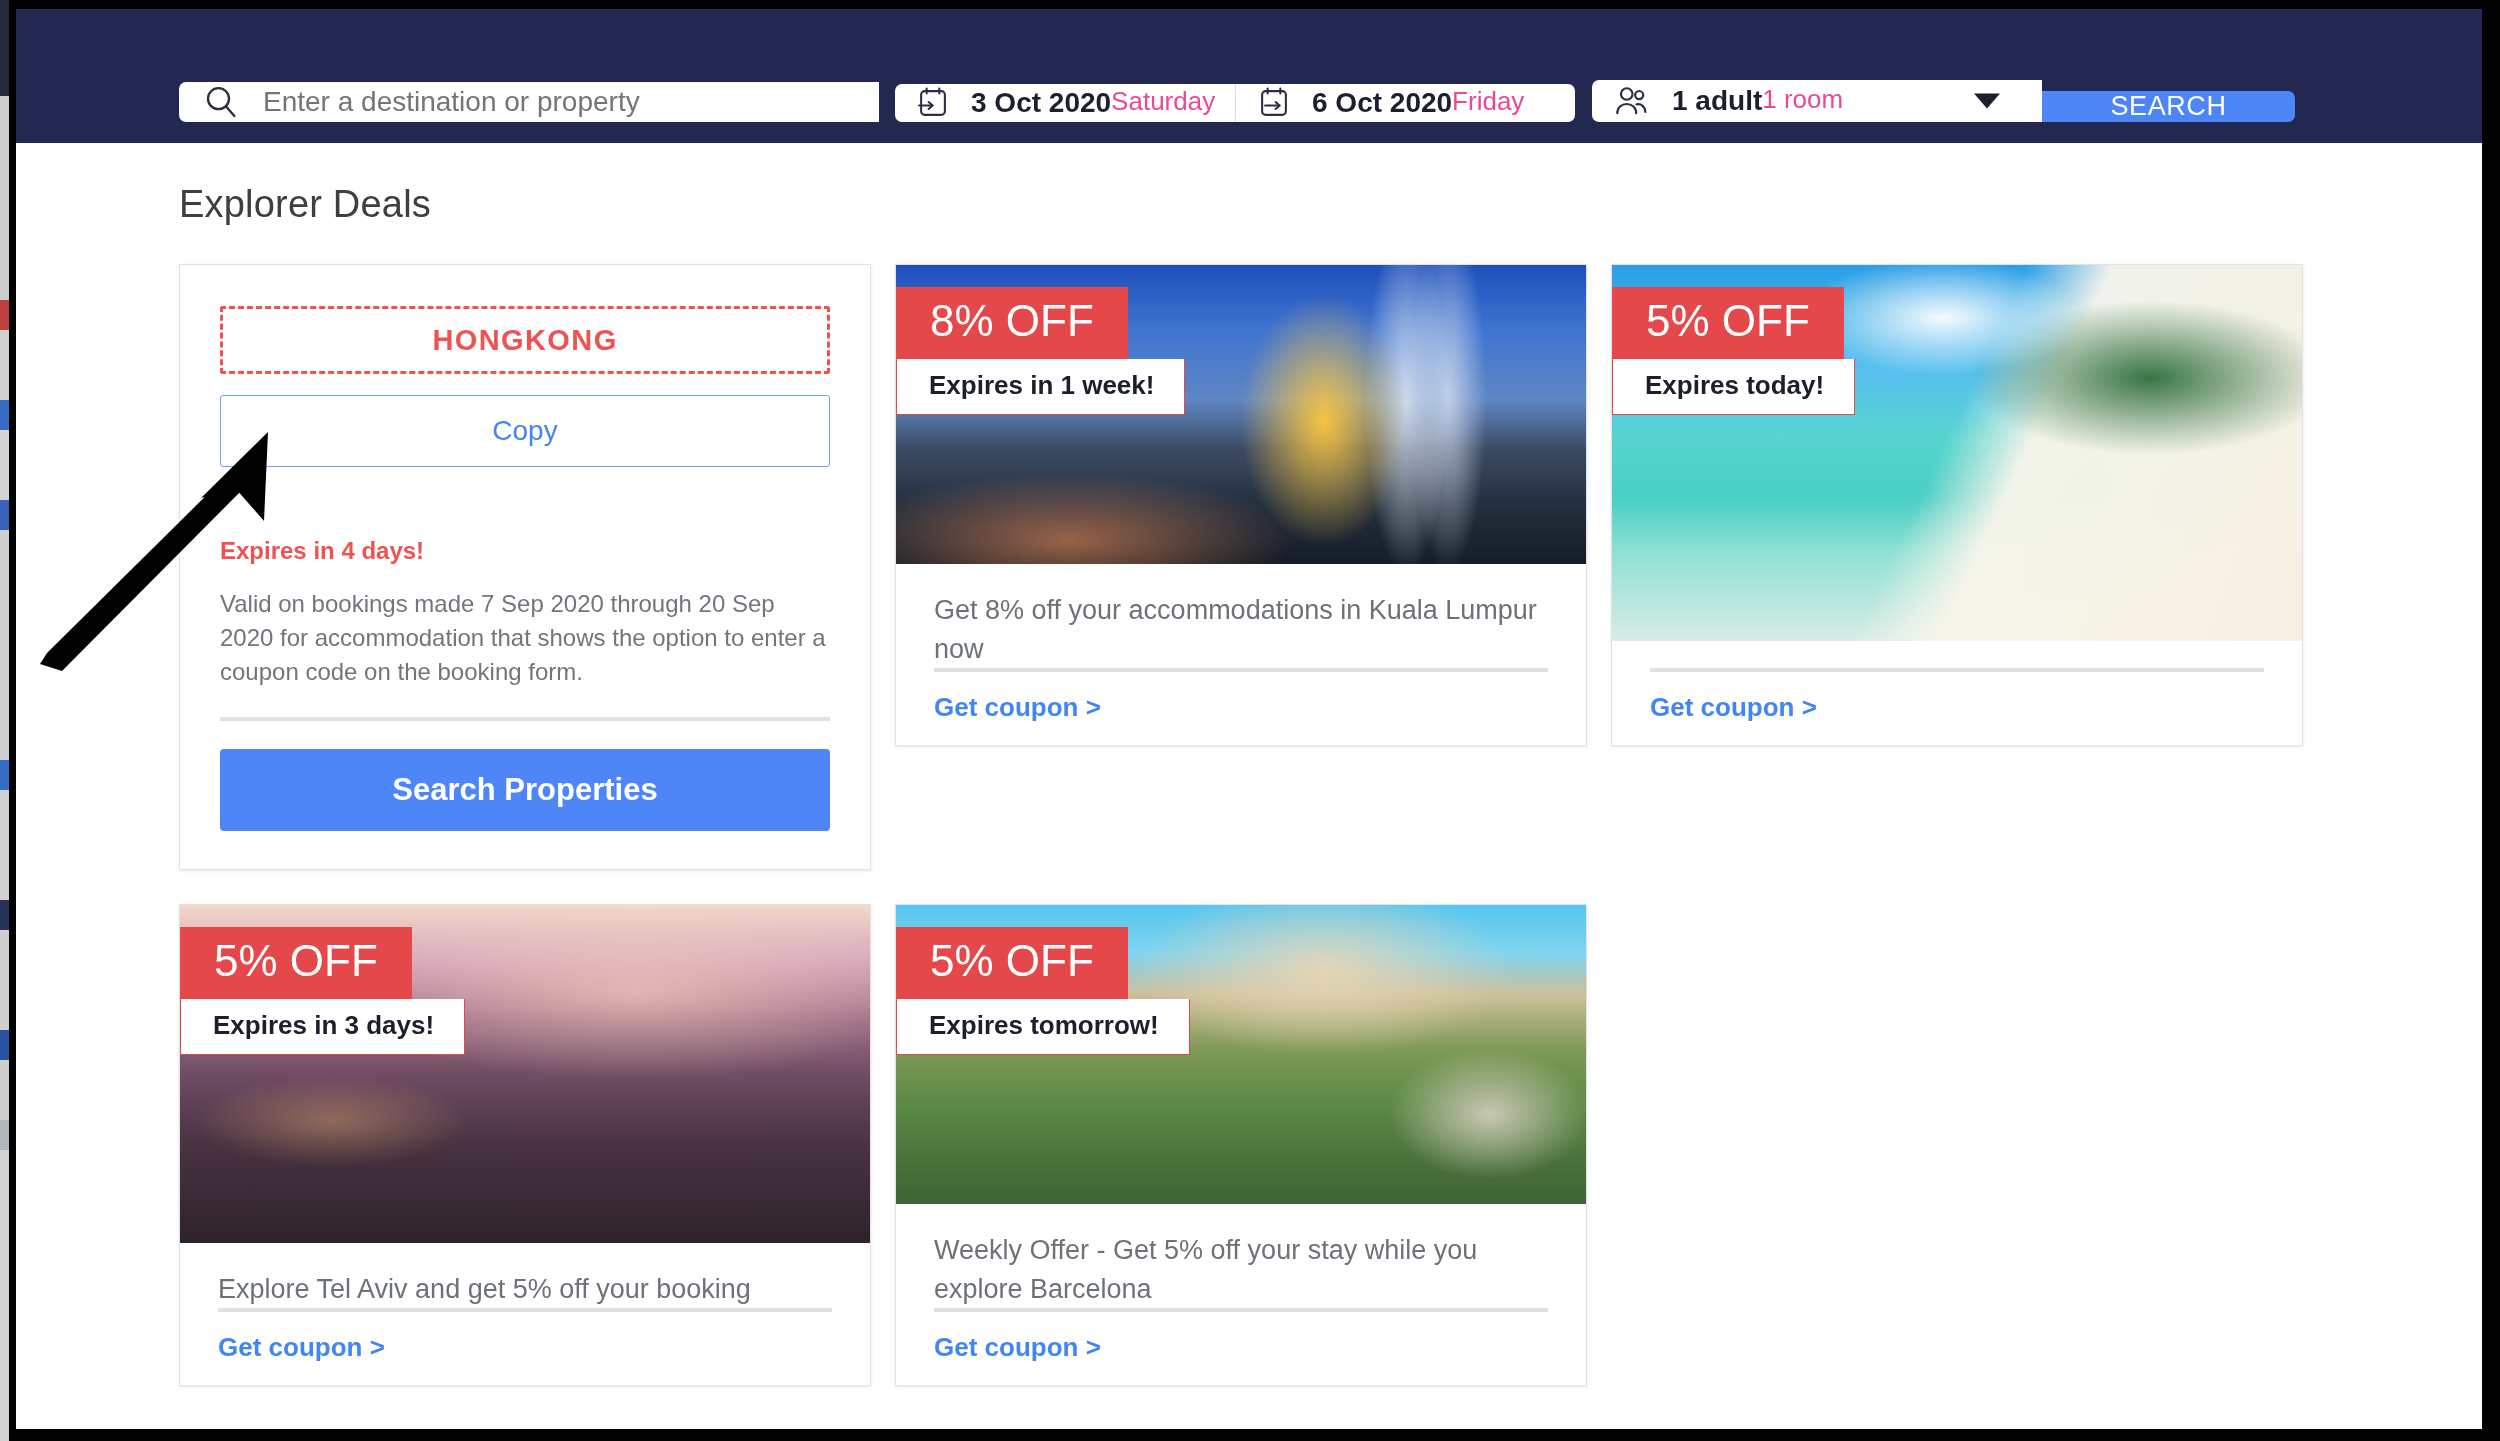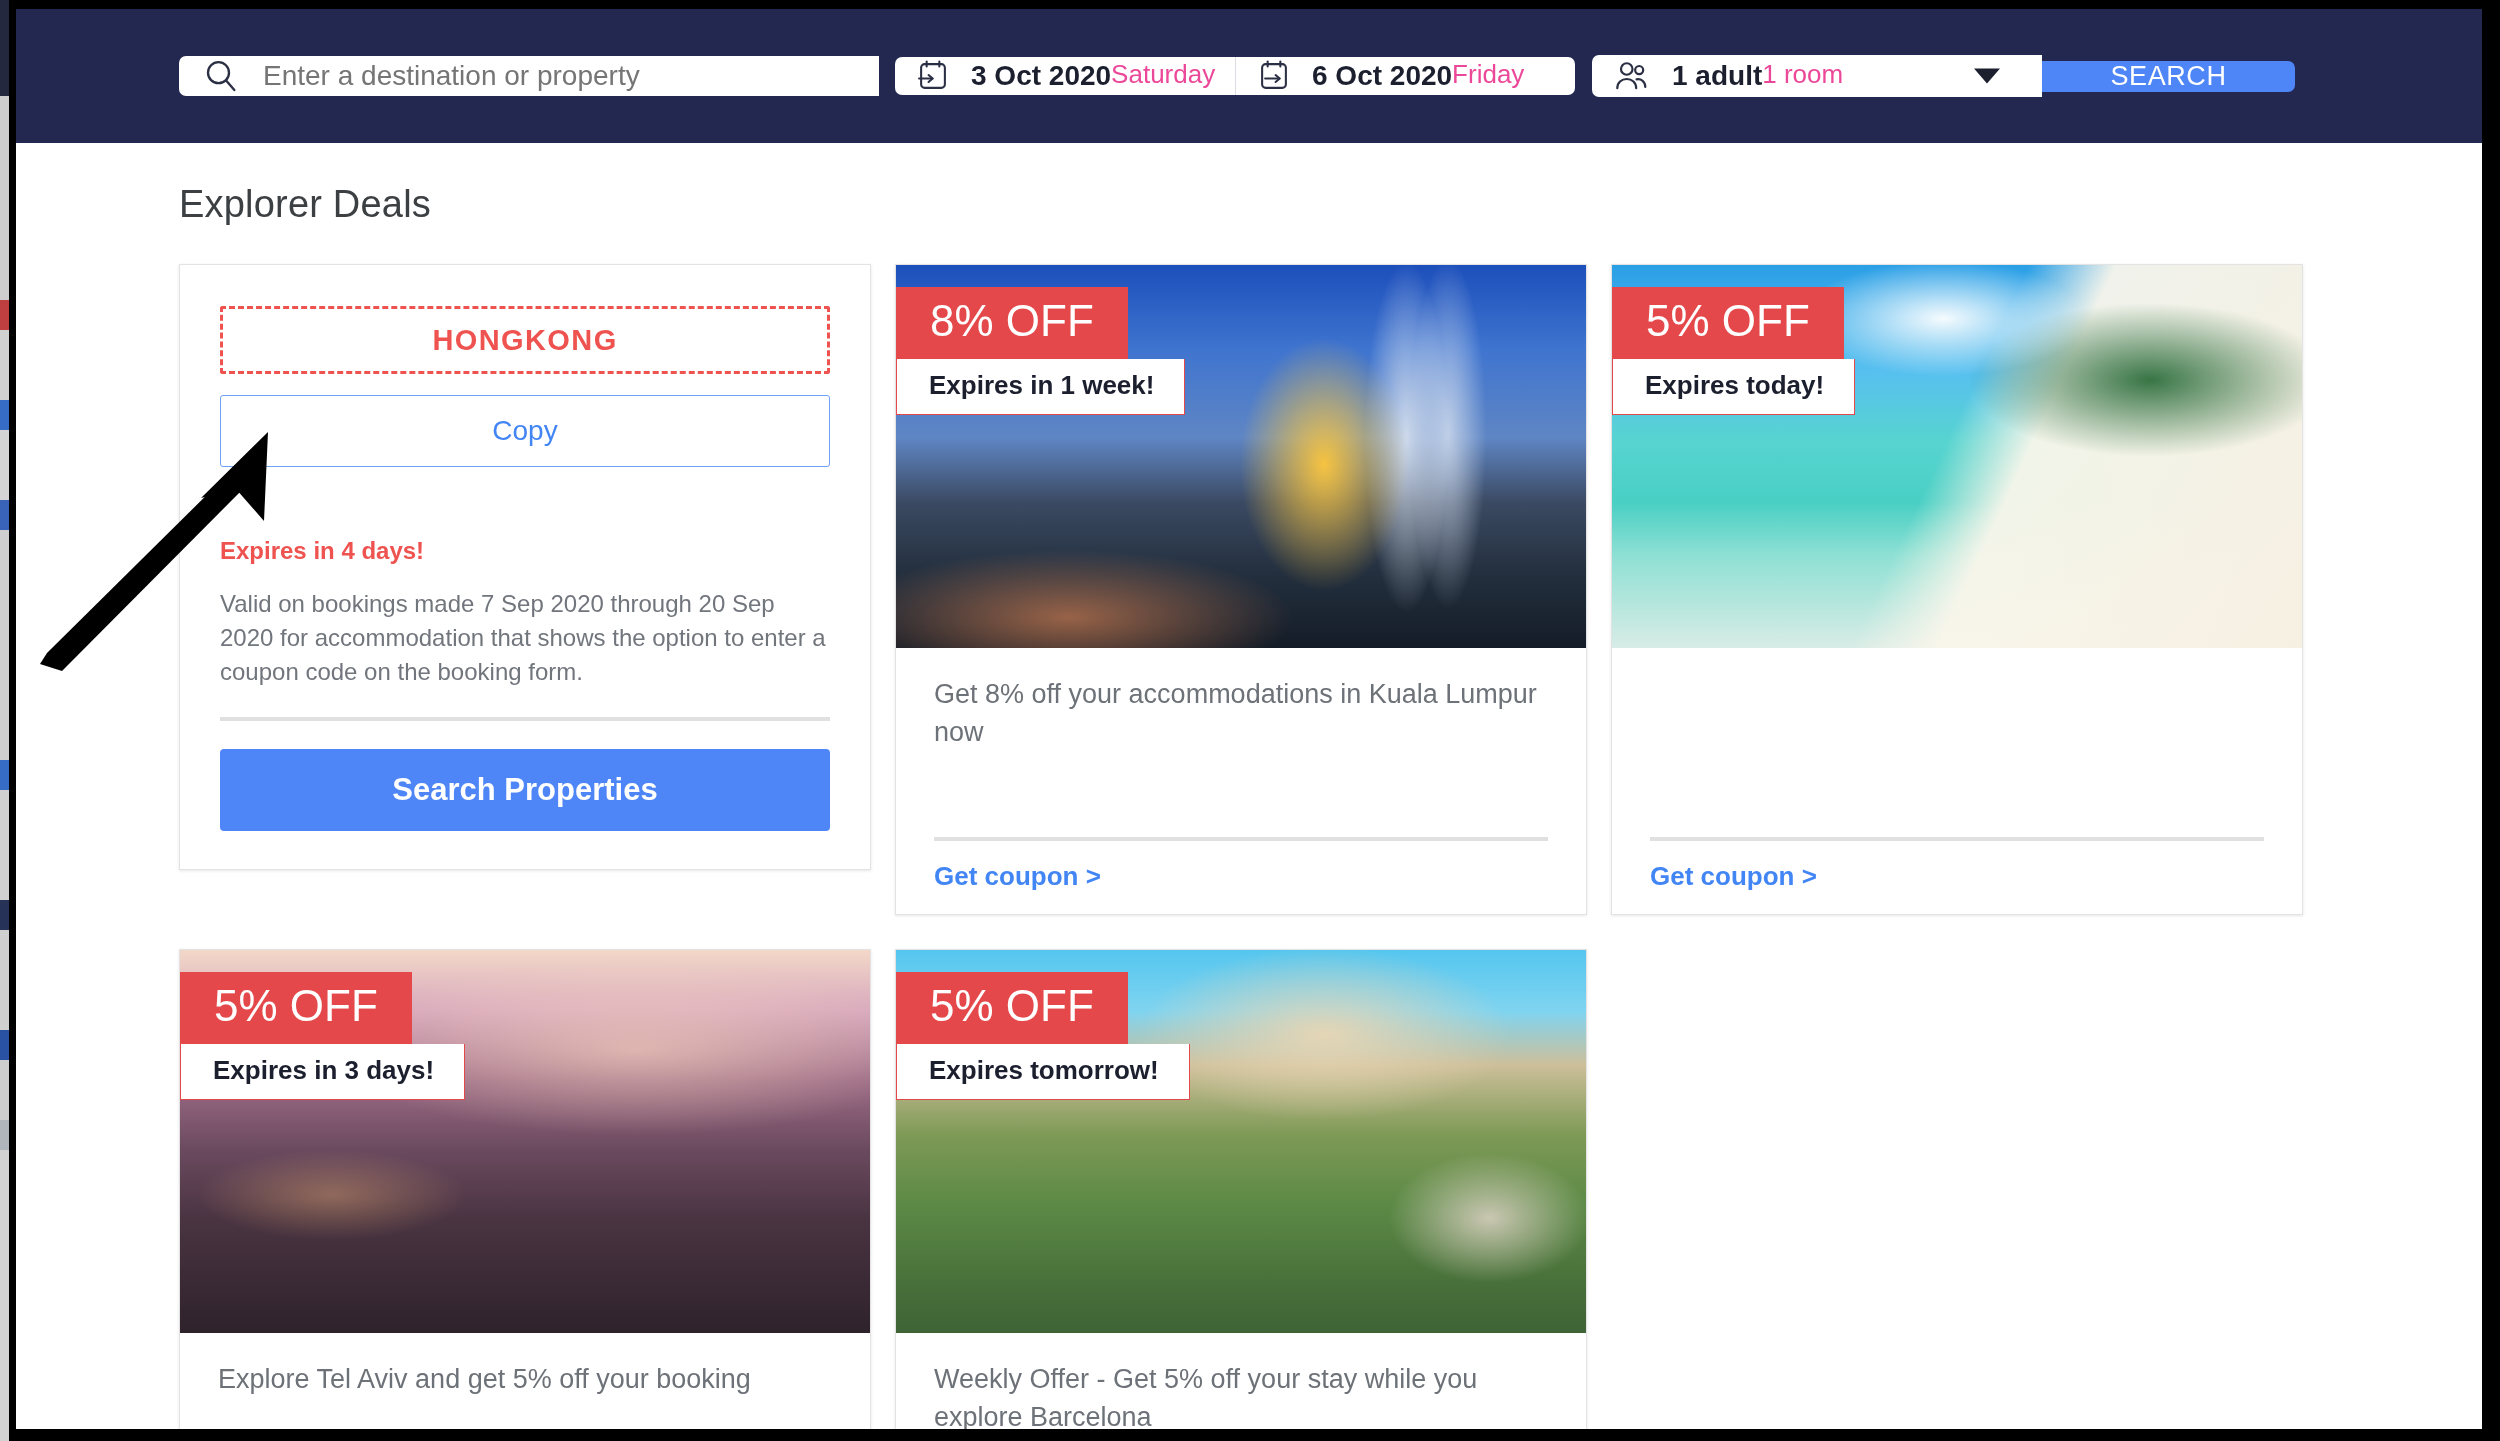--- a/index.html
+++ b/index.html
@@ -50,21 +50,21 @@
     position: relative;
     height: 134px;
     background: #222850;
     display: flex;
     align-items: center;
   }
   .searchwrap {
     display: flex;
     margin-left: 163px;
     height: 92px;
-    align-items: center;
+    align-items: flex-end;
   }
   .fld {
     background: #fff;
     display: flex;
     align-items: center;
     position: relative;
   }
   .fld.dest { width: 700px; border-radius: 7px 0 0 7px; }
   .fld.date { width: 340px; }
   .fld.date.first { border-radius: 0; margin-left: 16px; border-radius: 7px 0 0 7px;}
@@ -146,21 +146,21 @@
   .terms { margin-top: 22px; color: #71757c; font-size: 24px; line-height: 1.42; }
   .rule { height: 4px; background: #e0e0e0; margin: 28px 0 0 0; border: 0; }
   .search-props {
     margin-top: 28px; width: 100%; height: 82px;
     background: #4f86f7; border: none; border-radius: 4px;
     color: #fff; font-size: 31px; font-weight: bold; cursor: pointer;
     font-family: "Liberation Sans", sans-serif;
   }
 
   
-  .deal-card { height: 651px; display: flex; flex-direction: column; }
+  .deal-card { height: 482px; display: flex; flex-direction: column; }
   .deal-img { height: 383px; position: relative; overflow: hidden; }
   .badge-wrap { position: absolute; left: 0; top: 22px; z-index: 3; }
   .badge-off {
     background: #e5484a; color: #fff; font-size: 44px;
     padding: 10px 34px 14px 34px; display: inline-block; line-height: 1.08;
   }
   .badge-exp {
     background: #fff; color: #1c1f2e; font-size: 26px; font-weight: bold;
     padding: 11px 30px 13px 32px; display: block;
     border: 1px solid #e5484a; border-top: none;

